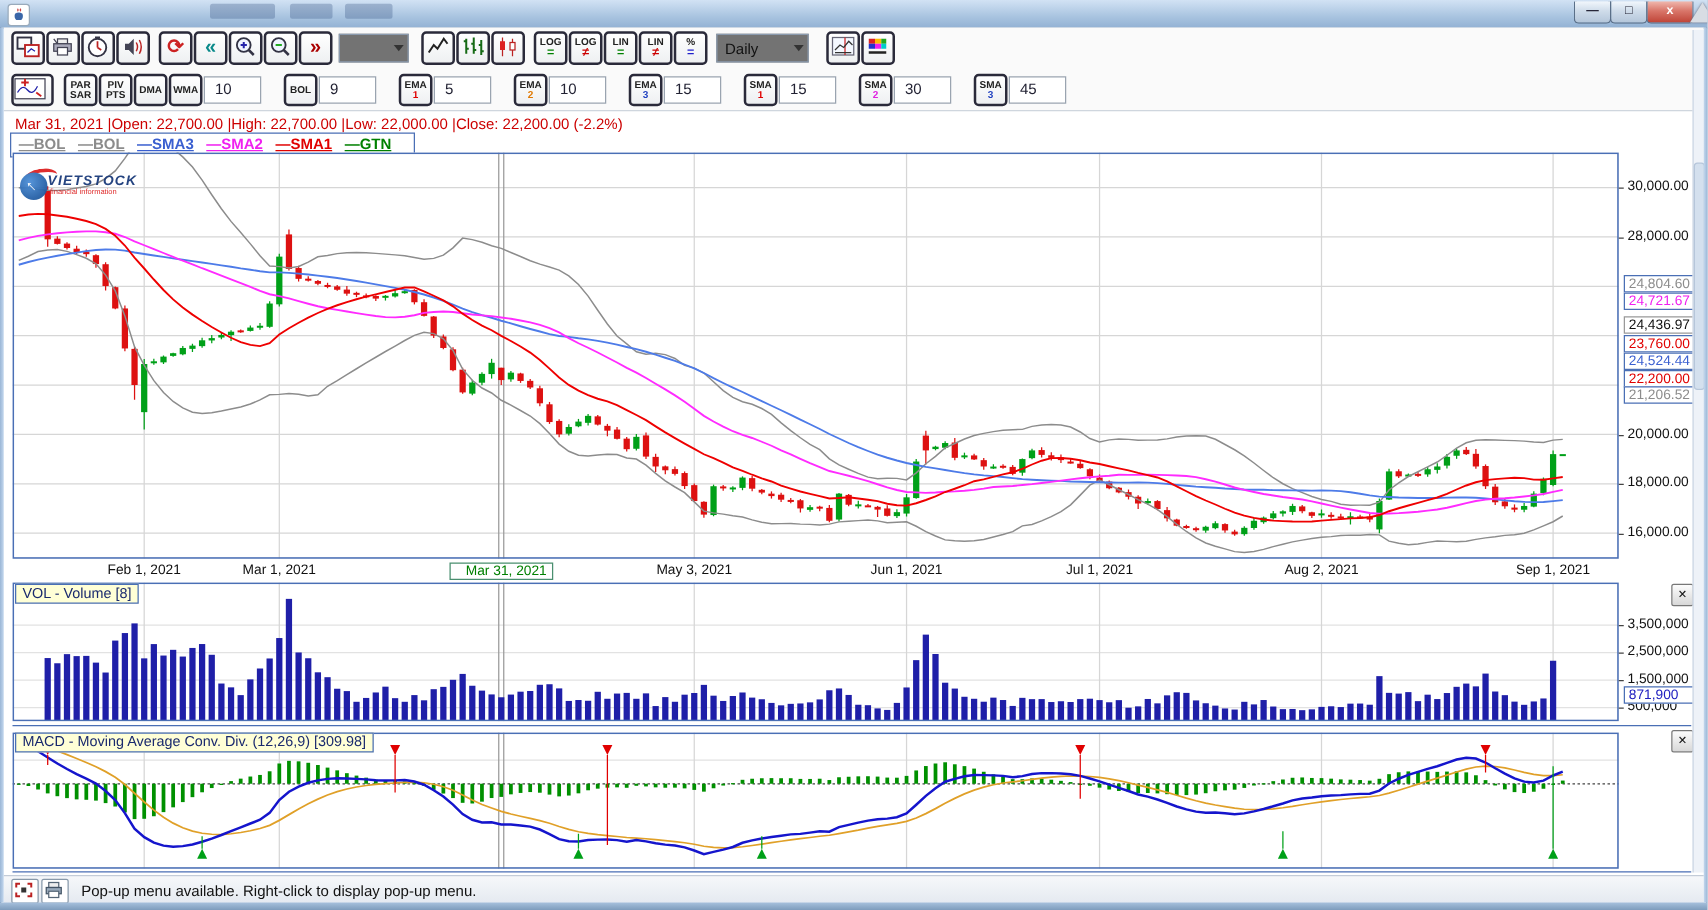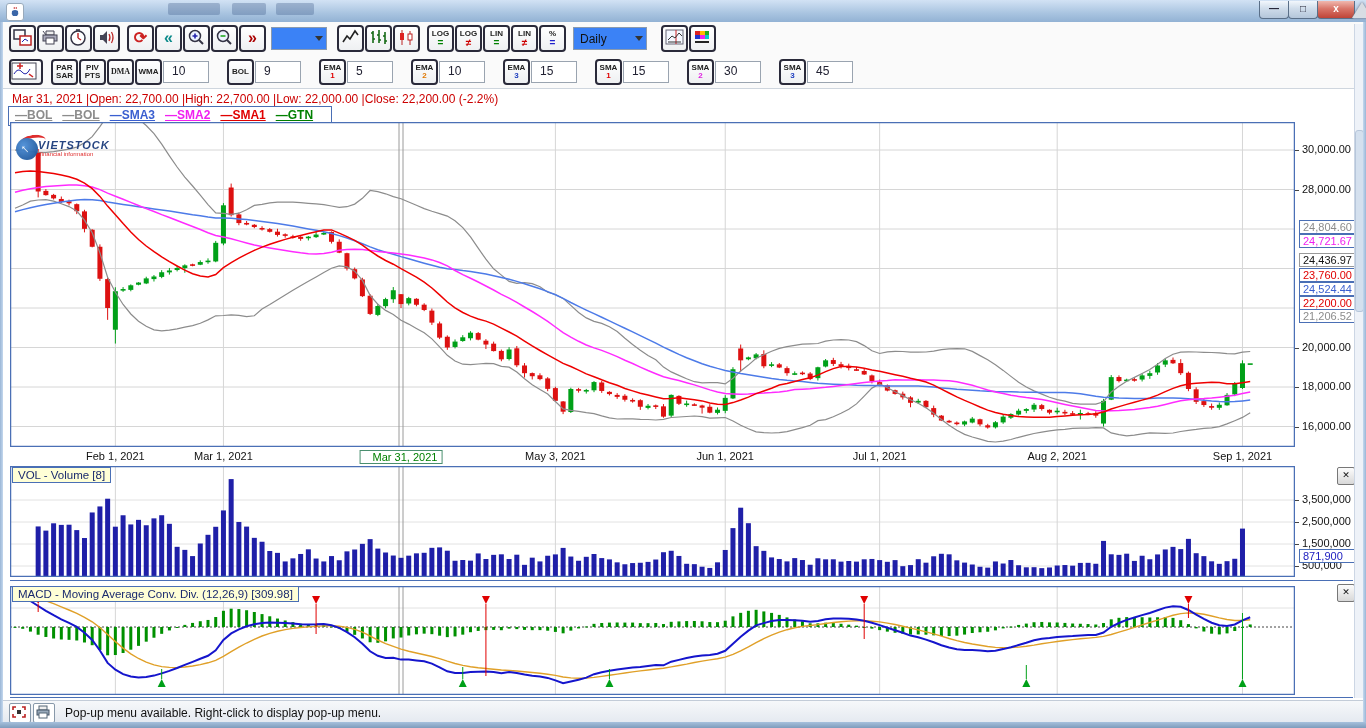--- a/index.html
+++ b/index.html
@@ -30,21 +30,21 @@
   .sbtn{position:absolute;top:2px;width:20px;height:18px;border:1px solid #8899aa;background:#fff;border-radius:2px;}
   
   .toolbar1{position:absolute;left:3px;top:22px;width:1360px;height:34px;background:#fafafa;border-bottom:1px solid #dfe3e8;}
   .toolbar2{position:absolute;left:3px;top:56px;width:1360px;height:32px;background:#fafafa;border-bottom:1px solid #cfd6de;}
   .tbtn{position:absolute;top:3px;width:27px;height:27px;border:2px solid #2a2a3a;border-radius:4px;
     background:linear-gradient(#ffffff,#eef0f2);box-sizing:border-box;text-align:center;}
   .tbtn .big{font-size:16px;font-weight:bold;line-height:22px;}
   .stack{display:flex;flex-direction:column;align-items:center;justify-content:center;height:100%;line-height:1;}
   .stack .t{font-size:8px;font-weight:bold;color:#222;}
   .stack .b{font-size:10px;font-weight:bold;}
-  .dropdown{position:absolute;top:5px;height:23px;background:#3b82f6;border:1px solid #8a9aae;box-sizing:border-box;}
+  .dropdown{position:absolute;top:5px;height:23px;background:#737373;border:1px solid #8a9aae;box-sizing:border-box;}
   .dropdown .val{position:absolute;left:6px;top:4px;font-size:12px;color:#111;}
   .dropdown .arr{position:absolute;right:3px;top:8px;width:0;height:0;
     border-left:4px solid transparent;border-right:4px solid transparent;border-top:5px solid #333;}
   .ibtn{position:absolute;top:3px;width:27px;height:26px;border:2px solid #2a2a3a;border-radius:4px;
     background:linear-gradient(#ffffff,#eef0f2);box-sizing:border-box;}
   .ibtn .stack .t{font-size:8px;}
   .iinput{position:absolute;top:5px;width:46px;height:22px;border:1px solid #9aa4b0;background:#fff;
     box-sizing:border-box;font-size:12px;color:#223;padding:2px 0 0 8px;}
   
   .infobar{position:absolute;left:12px;top:92px;color:#cc0000;font-size:12px;}
@@ -213,21 +213,21 @@
           <span class="t">PAR</span>
           <span class="t">SAR</span>
         </div>
       </div>
       <div class="ibtn" style="left: 76px;">
         <div class="stack">
           <span class="t">PIV</span>
           <span class="t">PTS</span>
         </div>
       </div>
-      <div class="ibtn" style="left: 104px; font-family: Liberation Serif, serif;">
+      <div class="ibtn" style="left: 104px;">
         <div class="stack">
           <span class="t">DMA</span>
         </div>
       </div>
       <div class="ibtn" style="left: 132px;">
         <div class="stack">
           <span class="t">WMA</span>
         </div>
       </div>
       <div class="iinput" style="left: 160px;">10</div>

